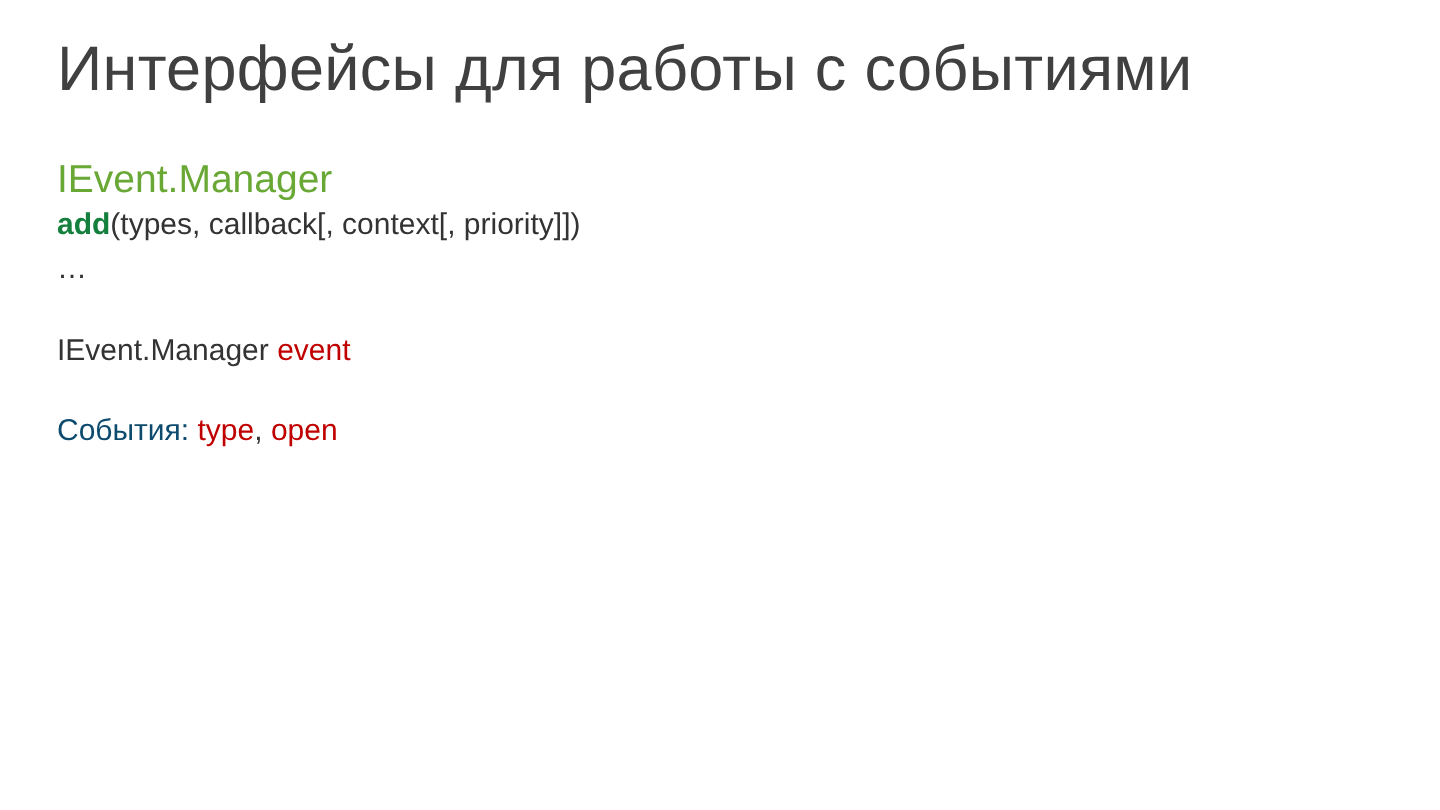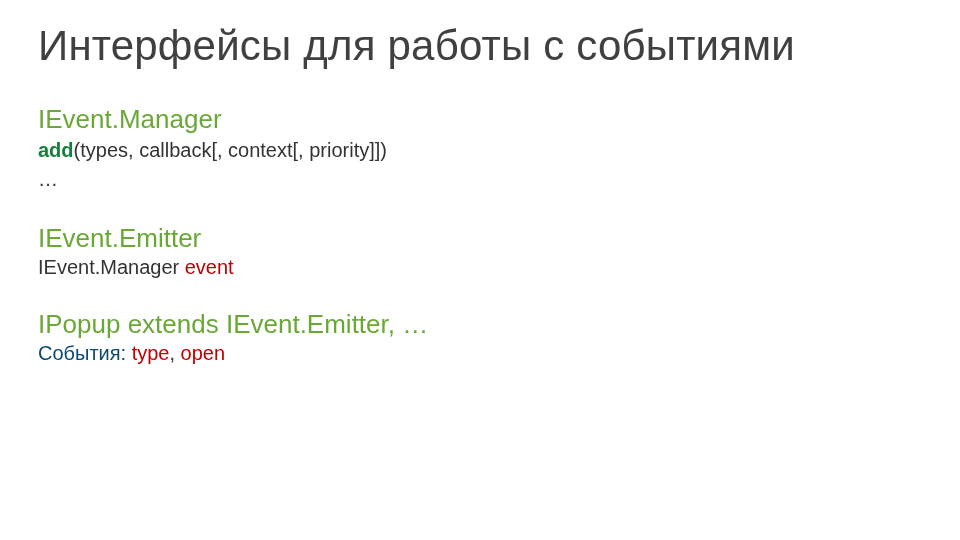--- a/index.html
+++ b/index.html
@@ -74,25 +74,23 @@
 
   <div class="section-heading">IEvent.Manager</div>
 
   <div class="method-line inline-block">
     <span class="method-name">add</span><span>(types, callback[, context[, priority]])</span>
   </div>
   <div class="method-line">…</div>
 
   <div class="spacer"></div>
 
-  <div class="section-heading">IEvent.Emitter</div>
   <div class="events-line">
     <span>IEvent.Manager </span><span class="kw-red">event</span>
   </div>
 
   <div class="spacer"></div>
 
-  <div class="section-heading inherit" style="color:#6aa835">IPopup extends IEvent.Emitter, …</div>
   <div class="events-line">
     <span class="ev-label">События: </span><span class="ev-name">type</span><span>, </span><span class="ev-name">open</span>
   </div>
 
 </div>
 
 </body></html>

